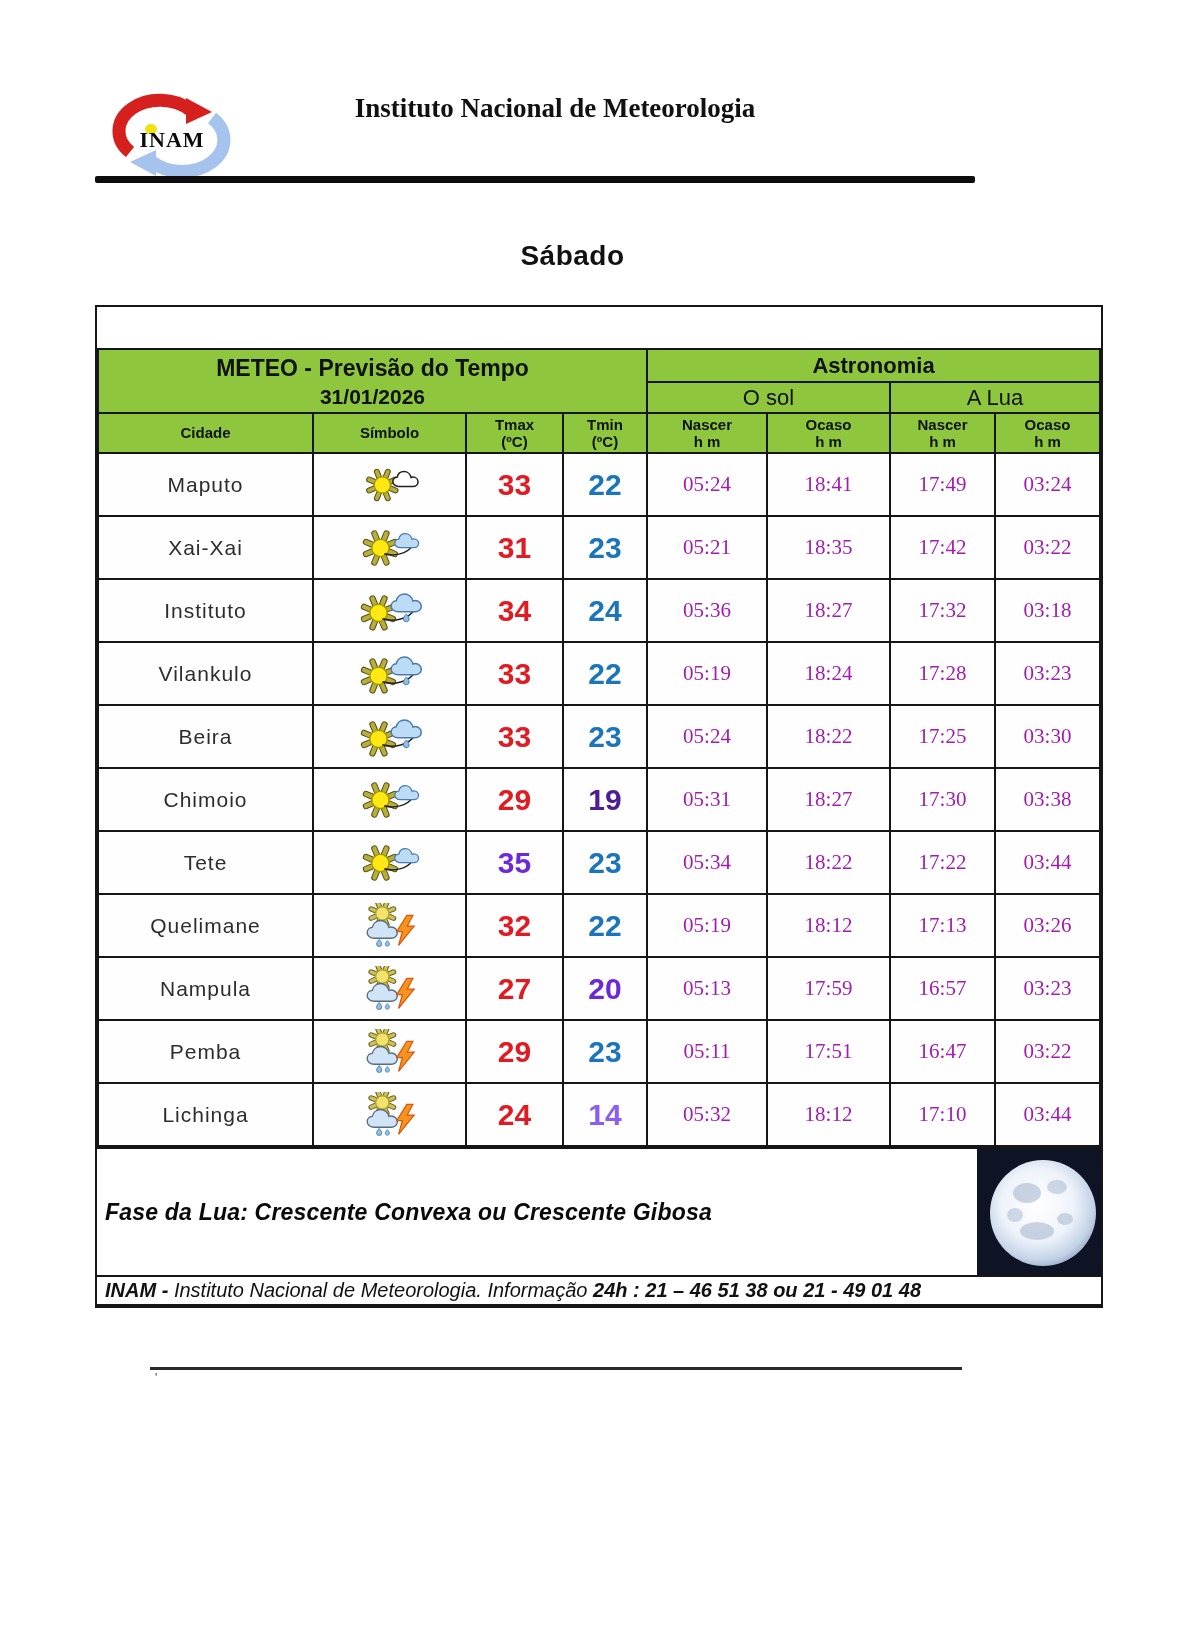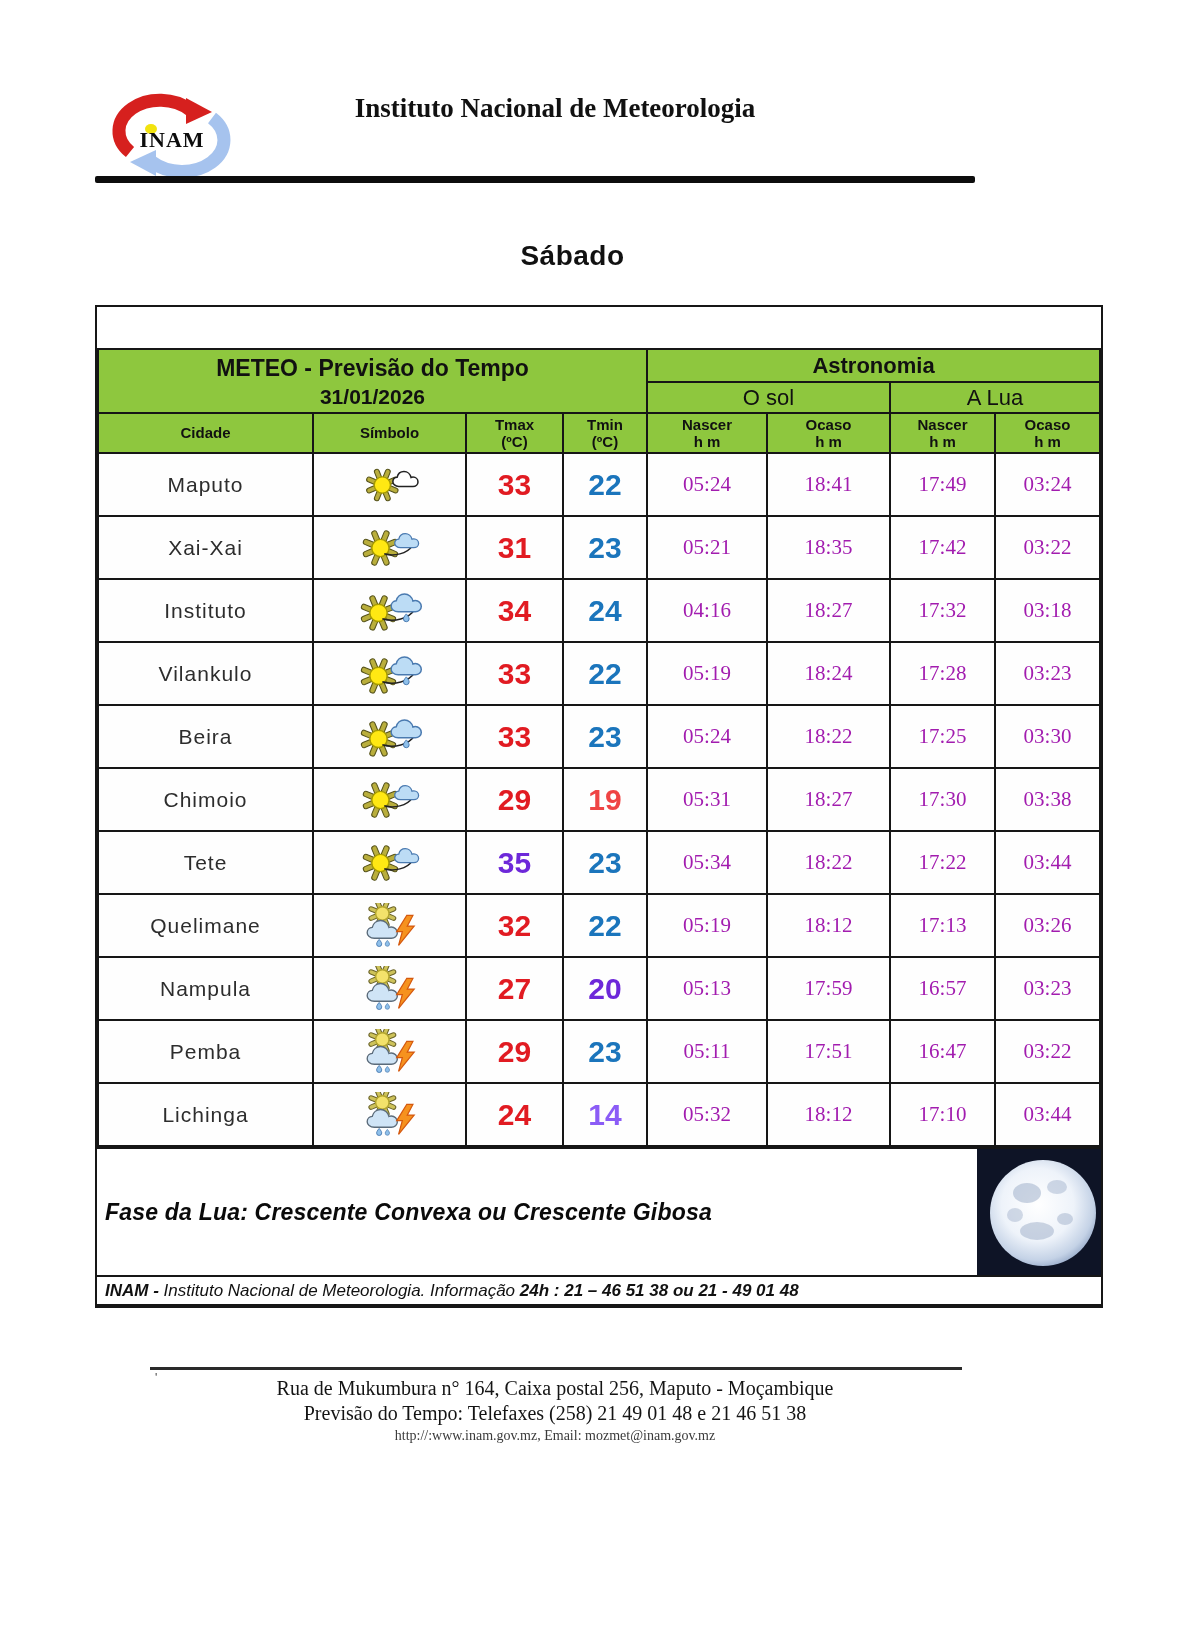--- a/index.html
+++ b/index.html
@@ -36,21 +36,21 @@
 
   
   .fase{position:relative;height:126px;border-top:2px solid #161616;background:#fff;}
   .fasetext{position:absolute;left:8px;top:50px;font-style:italic;font-weight:bold;
             font-size:23px;letter-spacing:.2px;color:#0a0a0a;}
   .moonbox{position:absolute;right:0;top:0;width:124px;height:126px;}
   .moonbox svg{display:block;}
 
   
   .inamstrip{border-top:2px solid #161616;height:27px;background:#fff;display:flex;align-items:center;
-             padding-left:8px;font-style:italic;font-size:17px;white-space:pre;}
+             padding-left:8px;font-style:italic;font-size:20px;white-space:pre;}
   .inamstrip .b{font-weight:bold;}
   .inamstrip .reg{font-weight:normal;}
 
   
   .botrule{position:absolute;left:150px;top:1367px;width:812px;height:3px;background:#2a2a2a;}
   .tick{position:absolute;left:155px;top:1371px;font-size:12px;color:#444;}
   .addr{position:absolute;left:100px;top:1376px;width:910px;text-align:center;
         font-family:"Liberation Serif",serif;color:#141414;}
   .addr1{font-size:20px;line-height:1.25;}
   .addr2{font-size:20px;line-height:1.25;}
@@ -187,21 +187,21 @@
                   <rect x="23.25" y="7" width="5.5" height="12" rx="2.5" fill="#b9ae3c" stroke="#55521a" stroke-width="1.1" transform="rotate(247.5 26 26)"></rect>
                   <rect x="23.25" y="7" width="5.5" height="12" rx="2.5" fill="#b9ae3c" stroke="#55521a" stroke-width="1.1" transform="rotate(292.5 26 26)"></rect>
                   <rect x="23.25" y="7" width="5.5" height="12" rx="2.5" fill="#b9ae3c" stroke="#55521a" stroke-width="1.1" transform="rotate(337.5 26 26)"></rect>
                   <circle cx="26" cy="26" r="9" fill="#ffe813" stroke="#a79b00" stroke-width="1.5"></circle>
                   <path d="M30,32 C42,36 58,32 64,22" fill="none" stroke="#222" stroke-width="1.6"></path>
                   <path d="M7.2,16.5 C3.4,16.5 1,14 1,11.6 C1,9.2 2.9,7.2 5.4,7 C6.2,3.6 9.1,1 12.6,1 C16.2,1 19.2,3.7 19.9,7.1 C20.6,6.8 21.3,6.7 22,6.7 C24.9,6.7 27.2,9 27.2,11.9 C27.2,14.4 24.9,16.5 22,16.5 Z" transform="translate(38 5) scale(1.2)" fill="#bcdcf5" stroke="#4a7ab0" stroke-width="1.3"></path>
                   <path d="M3,0 C3,0 0,3.2 0,5.2 A3,3 0 0 0 6,5.2 C6,3.2 3,0 3,0 Z" transform="translate(52 27) scale(1)" fill="#8fc0ea" stroke="#3a6ea8" stroke-width="0.9"></path>
                 </svg></span></td>
     <td class="tmax" style="color: rgb(225, 27, 34);">34</td>
     <td class="tmin" style="color: rgb(27, 117, 188);">24</td>
-    <td class="time">04:16</td>
+    <td class="time">05:36</td>
     <td class="time">18:27</td>
     <td class="time">17:32</td>
     <td class="time">03:18</td>
   </tr>
 
   <tr class="data">
     <td class="city">Vilankulo</td>
     <td class="sym"><span class="wicon"><svg width="76" height="46" viewBox="0 0 76 48">
                   <rect x="23.25" y="7" width="5.5" height="12" rx="2.5" fill="#b9ae3c" stroke="#55521a" stroke-width="1.1" transform="rotate(22.5 26 26)"></rect>
                   <rect x="23.25" y="7" width="5.5" height="12" rx="2.5" fill="#b9ae3c" stroke="#55521a" stroke-width="1.1" transform="rotate(67.5 26 26)"></rect>
@@ -257,21 +257,21 @@
                   <rect x="25.25" y="5" width="5.5" height="12" rx="2.5" fill="#b9ae3c" stroke="#55521a" stroke-width="1.1" transform="rotate(157.5 28 24)"></rect>
                   <rect x="25.25" y="5" width="5.5" height="12" rx="2.5" fill="#b9ae3c" stroke="#55521a" stroke-width="1.1" transform="rotate(202.5 28 24)"></rect>
                   <rect x="25.25" y="5" width="5.5" height="12" rx="2.5" fill="#b9ae3c" stroke="#55521a" stroke-width="1.1" transform="rotate(247.5 28 24)"></rect>
                   <rect x="25.25" y="5" width="5.5" height="12" rx="2.5" fill="#b9ae3c" stroke="#55521a" stroke-width="1.1" transform="rotate(292.5 28 24)"></rect>
                   <rect x="25.25" y="5" width="5.5" height="12" rx="2.5" fill="#b9ae3c" stroke="#55521a" stroke-width="1.1" transform="rotate(337.5 28 24)"></rect>
                   <circle cx="28" cy="24" r="9" fill="#ffe813" stroke="#a79b00" stroke-width="1.5"></circle>
                   <path d="M32,30 C42,33 56,30 61,22" fill="none" stroke="#222" stroke-width="1.6"></path>
                   <path d="M7.2,16.5 C3.4,16.5 1,14 1,11.6 C1,9.2 2.9,7.2 5.4,7 C6.2,3.6 9.1,1 12.6,1 C16.2,1 19.2,3.7 19.9,7.1 C20.6,6.8 21.3,6.7 22,6.7 C24.9,6.7 27.2,9 27.2,11.9 C27.2,14.4 24.9,16.5 22,16.5 Z" transform="translate(42 8) scale(0.95)" fill="#bcdcf5" stroke="#4a7ab0" stroke-width="1.4"></path>
                 </svg></span></td>
     <td class="tmax" style="color: rgb(225, 27, 34);">29</td>
-    <td class="tmin" style="color: #ef4444;">19</td>
+    <td class="tmin" style="color: #4c1d95;">19</td>
     <td class="time">05:31</td>
     <td class="time">18:27</td>
     <td class="time">17:30</td>
     <td class="time">03:38</td>
   </tr>
 
   <tr class="data">
     <td class="city">Tete</td>
     <td class="sym"><span class="wicon"><svg width="76" height="46" viewBox="0 0 76 48">
                   <rect x="25.25" y="5" width="5.5" height="12" rx="2.5" fill="#b9ae3c" stroke="#55521a" stroke-width="1.1" transform="rotate(22.5 28 24)"></rect>
@@ -417,18 +417,13 @@
   <ellipse cx="38" cy="66" rx="8" ry="7" fill="#9fafc9" opacity="0.45"></ellipse>
 </svg>
         </div>
     </div>
 
     <div class="inamstrip"><span class="b">INAM - </span><span class="reg">Instituto Nacional de Meteorologia. Informação </span><span class="b">24h : 21 – 46 51 38 ou 21 - 49 01 48</span></div>
   </div>
 
   <div class="botrule"></div>
   <div class="tick">'</div>
-  <div class="addr">
-    <div class="addr1">Rua de Mukumbura n° 164, Caixa postal 256, Maputo -  Moçambique</div>
-    <div class="addr2">Previsão do Tempo: Telefaxes (258) 21 49 01 48 e  21 46 51 38</div>
-    <div class="addr3">http://:www.inam.gov.mz, Email: mozmet@inam.gov.mz</div>
-  </div>
 </div>
 
 </body></html>

